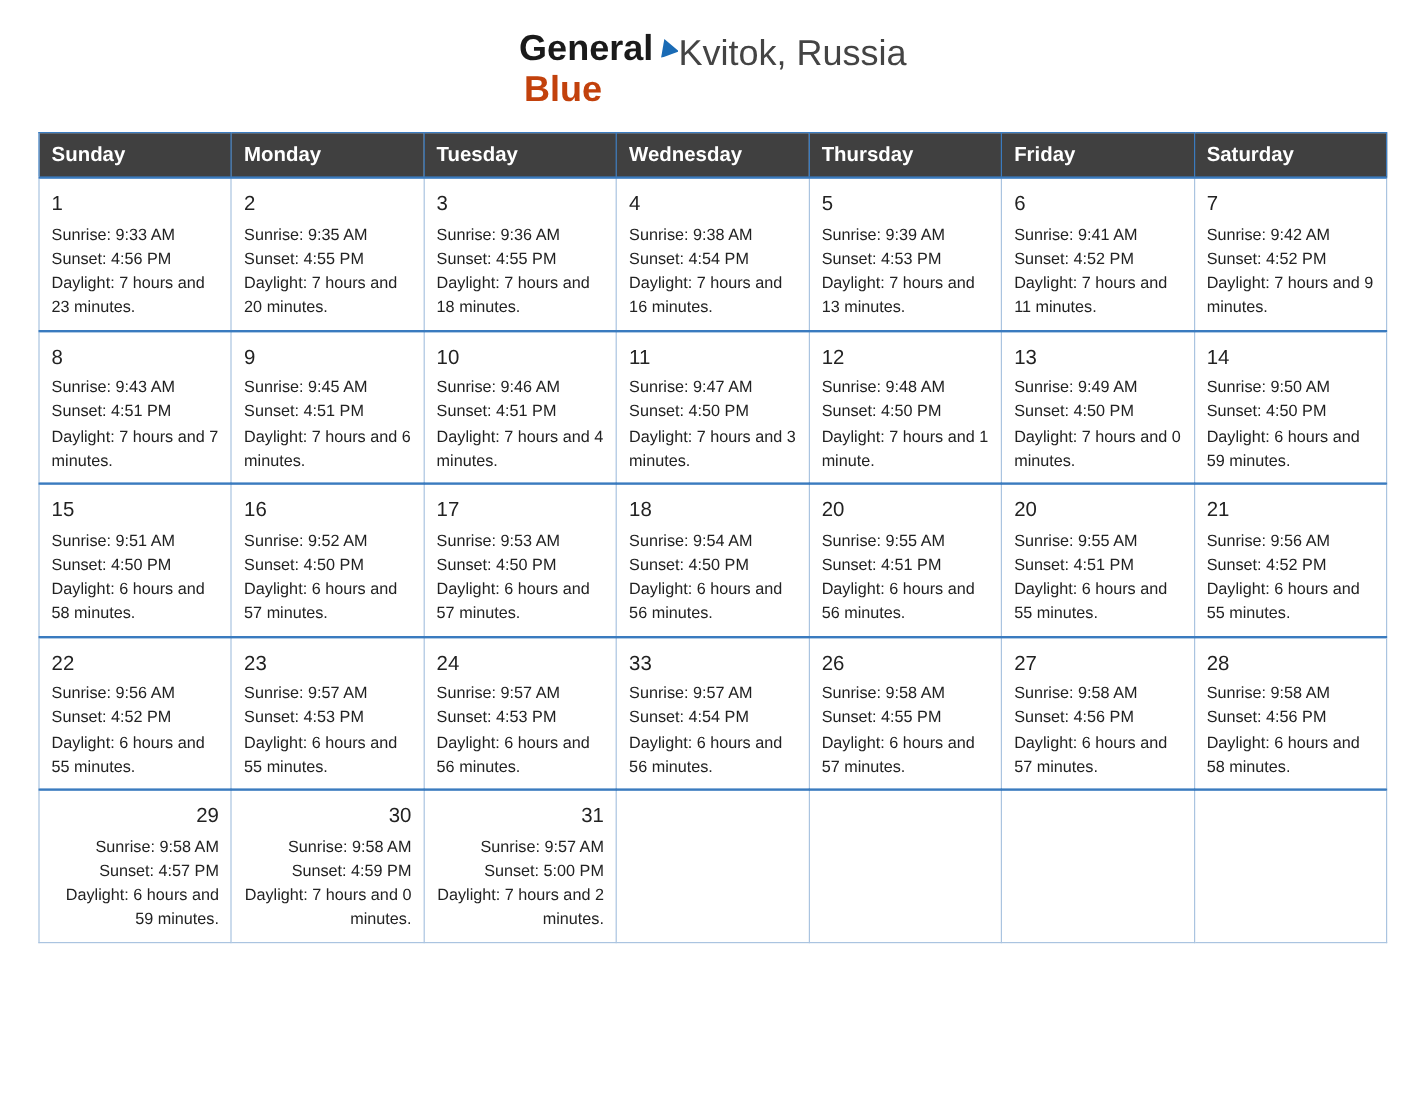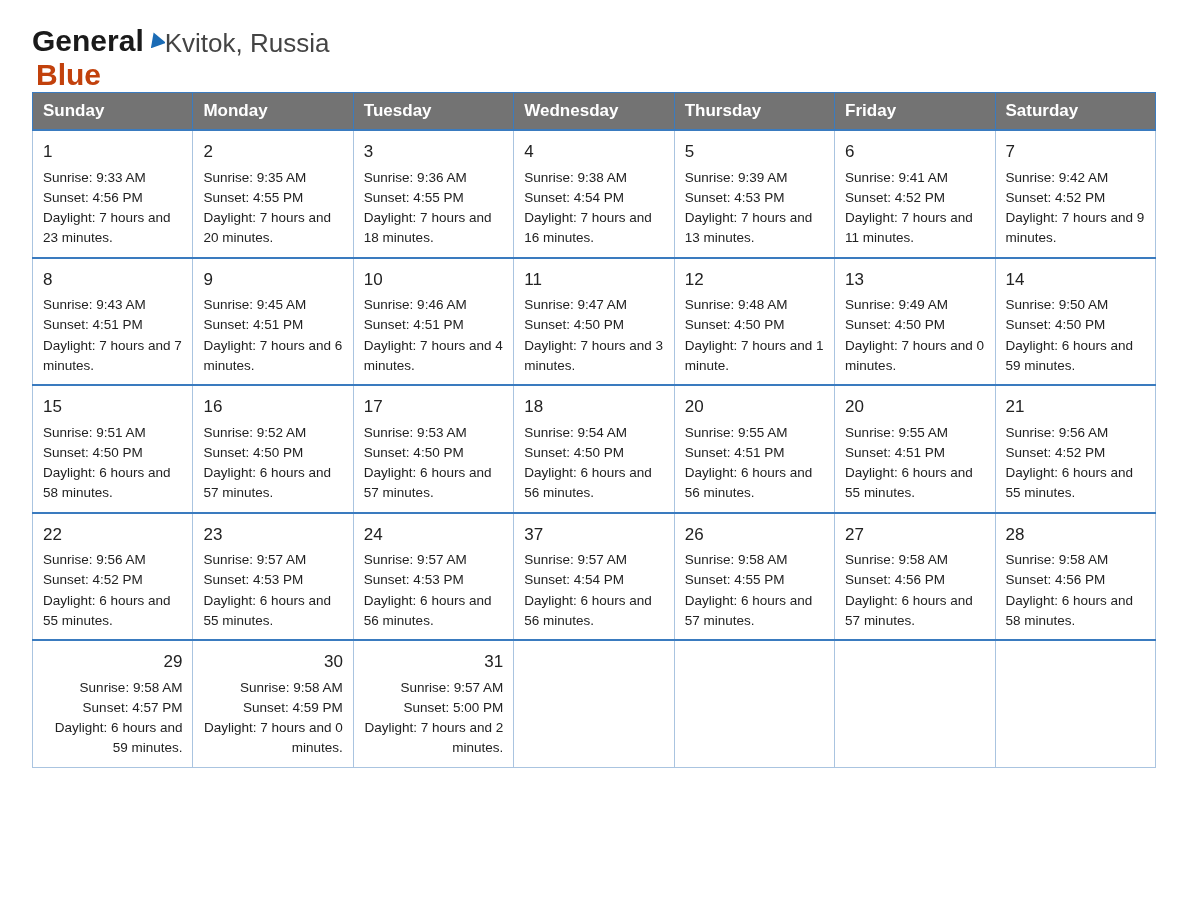--- a/index.html
+++ b/index.html
@@ -5,54 +5,54 @@
     * { box-sizing: border-box; margin: 0; padding: 0; }
     body {
       background: #fff;
       font-family: Arial, sans-serif;
       padding: 24px 32px;
       width: 1188px;
       min-height: 918px;
     }
     .header {
       display: flex;
-      justify-content: flex-start;
+      justify-content: center;
       align-items: flex-start;
-      margin-bottom: 0;
+      margin-bottom: 18px;
     }
     .logo {
       display: flex;
       flex-direction: column;
       align-items: flex-start;
     }
     .logo-line {
       display: flex;
       align-items: center;
     }
     .title-block {
       text-align: right;
     }
     .month-title {
       font-size: 52px;
       font-weight: bold;
       color: #1a1a1a;
       line-height: 1.1;
     }
     .location {
-      font-size: 26px;
+      font-size: 30px;
       color: #444;
       margin-top: 4px;
     }
     .calendar {
       width: 100%;
       border-collapse: collapse;
       border: 1.5px solid #3a7bbf;
     }
     .calendar th {
-      background-color: #737373;
+      background-color: #404040;
       color: #fff;
       font-size: 17px;
       font-weight: bold;
       padding: 8px 10px;
       text-align: left;
       border: 1px solid #3a7bbf;
     }
     .calendar td {
       vertical-align: top;
       padding: 8px 10px;
@@ -261,21 +261,21 @@
         <span>Sunset: 4:53 PM</span><br>
         <span>Daylight: 6 hours and 55 minutes.</span>
       </td>
         <td>
         <span class="day-num">24</span>
         <span>Sunrise: 9:57 AM</span><br>
         <span>Sunset: 4:53 PM</span><br>
         <span>Daylight: 6 hours and 56 minutes.</span>
       </td>
         <td>
-        <span class="day-num">37</span>
+        <span class="day-num">33</span>
         <span>Sunrise: 9:57 AM</span><br>
         <span>Sunset: 4:54 PM</span><br>
         <span>Daylight: 6 hours and 56 minutes.</span>
       </td>
         <td>
         <span class="day-num">26</span>
         <span>Sunrise: 9:58 AM</span><br>
         <span>Sunset: 4:55 PM</span><br>
         <span>Daylight: 6 hours and 57 minutes.</span>
       </td>

